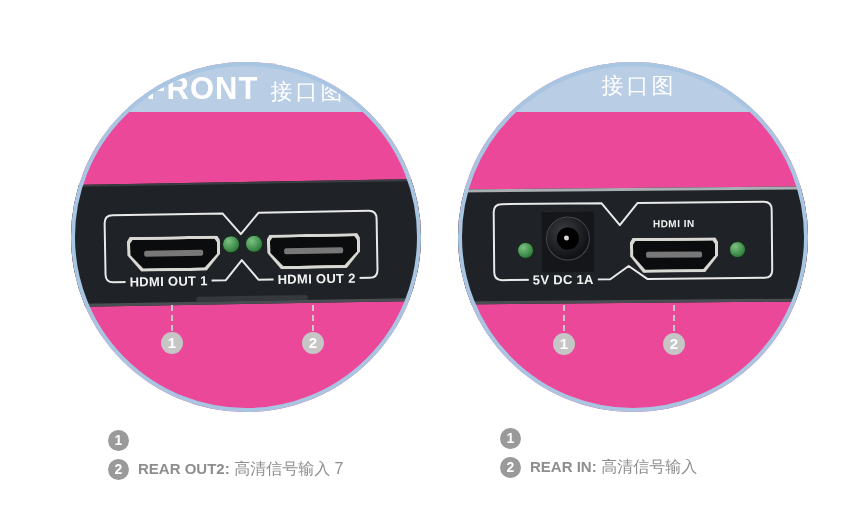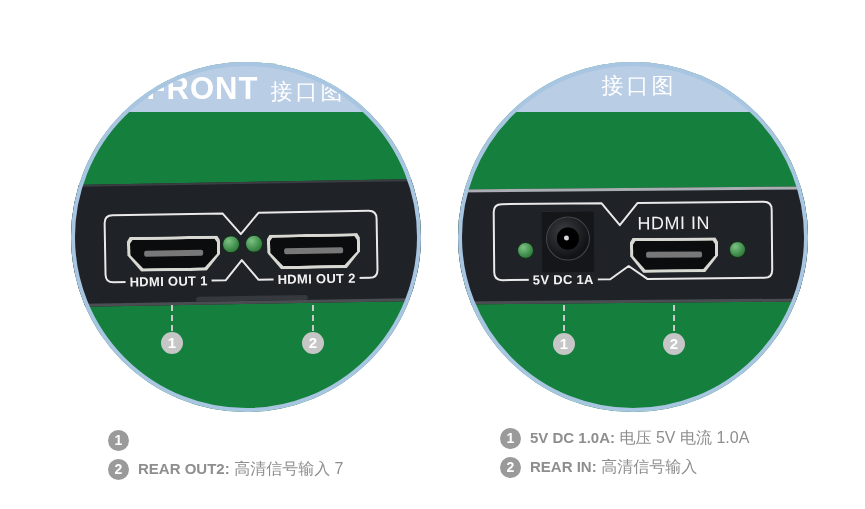--- a/index.html
+++ b/index.html
@@ -7,21 +7,21 @@
     --led:#3f8f4a; --legend-circle:#9a9a9a; --callout-circle:#c6c6c6;
     --legend-text:#8e8e8e; --outline:#e9e9e9;
   }
   *{margin:0;padding:0;box-sizing:border-box;}
   html,body{width:865px;height:509px;background:#ffffff;overflow:hidden;
     font-family:"Liberation Sans", sans-serif;}
   .stage{position:relative;width:865px;height:509px;background:#fff;}
 
   
   .circle-clip{position:absolute;width:350px;height:350px;border-radius:50%;
-    overflow:hidden;background:#15803d;}
+    overflow:hidden;background:#ec4899;}
   .circle-ring{position:absolute;width:350px;height:350px;border-radius:50%;
     border:4px solid var(--ring);pointer-events:none;z-index:6;}
   .clip-front{left:71px;top:62px;}
   .ring-front{left:71px;top:62px;}
   .clip-rear{left:458px;top:62px;}
   .ring-rear{left:458px;top:62px;}
 
   .cap{position:absolute;left:0;top:0;right:0;height:50px;background:var(--cap);z-index:2;}
   .view-title{position:absolute;left:0;top:9px;width:100%;display:flex;
     justify-content:center;align-items:baseline;z-index:3;color:#fff;}
@@ -45,21 +45,21 @@
     background:#787878;border-radius:2px;}
 
   .led{position:absolute;border-radius:50%;
     background:radial-gradient(circle at 35% 30%, #7cc184, #3c8a48 60%, #25602f);
     border:1px solid #16331a;}
 
   .port-label{position:absolute;transform:translate(-50%,-50%);
     color:#f2f2f2;font-weight:bold;font-size:13px;letter-spacing:0.3px;
     background:var(--panel);padding:0 4px;white-space:nowrap;}
   .plain-label{position:absolute;transform:translate(-50%,-50%);
-    color:#f2f2f2;font-weight:normal;font-size:18px;letter-spacing:0.5px;white-space:nowrap;}
+    color:#f2f2f2;font-weight:bold;font-size:10px;letter-spacing:0.5px;white-space:nowrap;}
 
   .vent{position:absolute;left:136px;top:112px;width:112px;height:5px;
     background:#35383d;border-radius:3px;}
 
   
   .dc-housing{position:absolute;left:96px;top:19px;width:52px;height:63px;
     background:#15161a;border-radius:2px;border-top:1px solid #2c2e33;}
   .dc-outer{position:absolute;left:4px;top:5px;width:44px;height:44px;border-radius:50%;
     background:radial-gradient(circle at 40% 35%, #3c3e43, #121316 68%);
     border:1px solid #44474d;}
@@ -176,21 +176,20 @@
     </div>
     <div class="legend-row">
       <span class="legend-num">2</span>
       <span class="legend-text"><span class="legend-term">REAR OUT2:</span> <span class="legend-desc">高清信号输入 7</span></span>
     </div>
   </div>
 
   <div class="legend legend-rear">
     <div class="legend-row">
       <span class="legend-num">1</span>
-      <span class="legend-text"><span class="legend-term">5V DC 1.0A:</span> <span class="legend-desc">电压 5V 电流 1.0A</span></span>
     </div>
     <div class="legend-row">
       <span class="legend-num">2</span>
       <span class="legend-text"><span class="legend-term">REAR IN:</span> <span class="legend-desc">高清信号输入</span></span>
     </div>
   </div>
 
 </div>
 
 </body></html>

